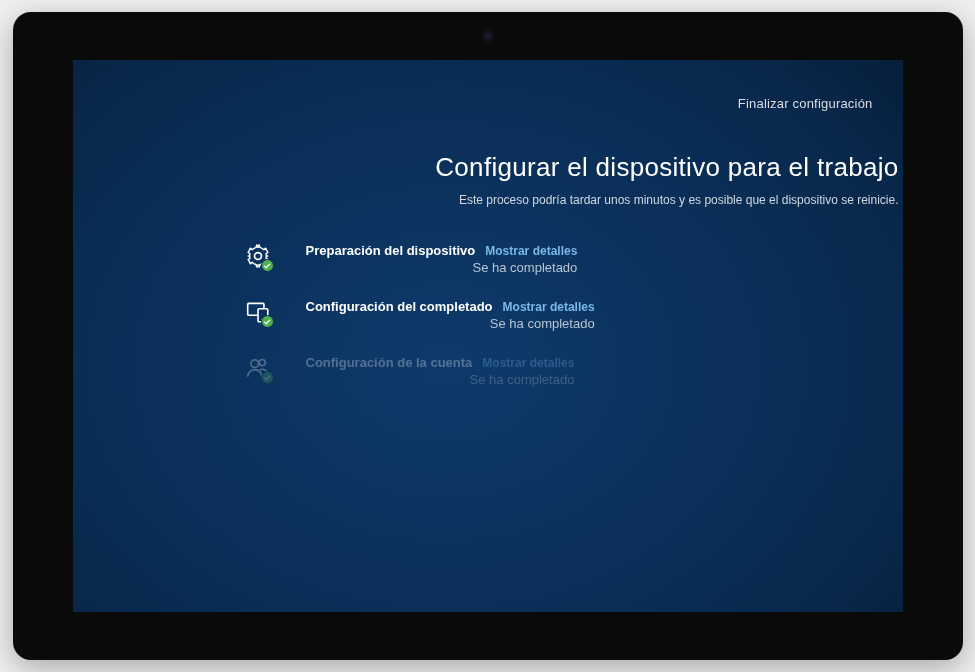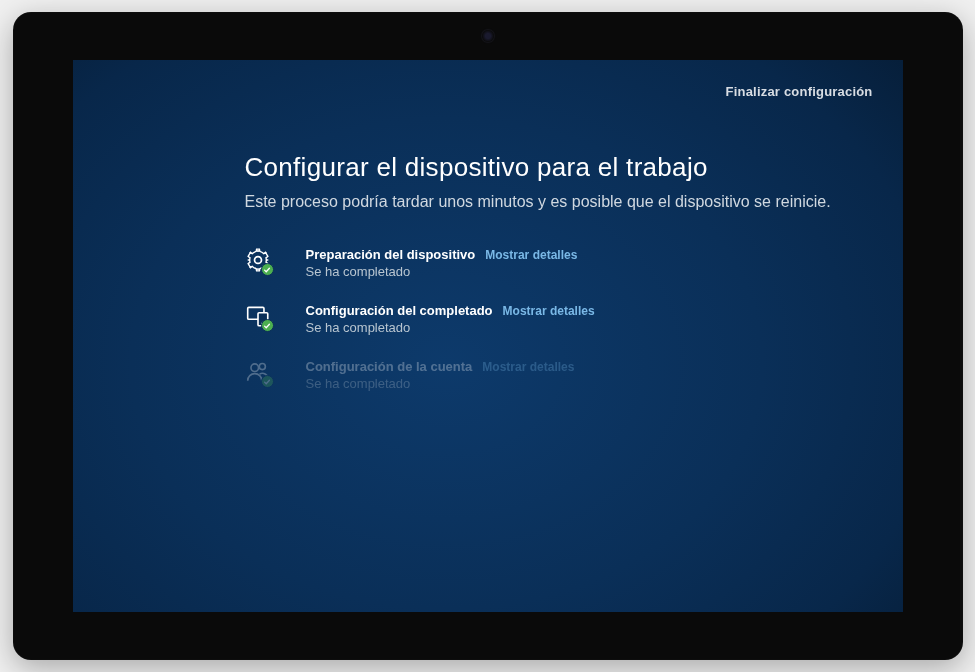--- a/index.html
+++ b/index.html
@@ -44,44 +44,45 @@
     .screen {
       width: 100%;
       height: 100%;
       background: radial-gradient(ellipse 900px 700px at 45% 55%, #0d3a6b 0%, #0a2f58 35%, #08274a 55%, #05192f 75%, #020c18 100%);
       position: relative;
       overflow: hidden;
     }
     
     .header-link {
       position: absolute;
-      top: 24px;
+      top: 36px;
       right: 30px;
       color: #d8dde3;
       font-size: 13px;
-      font-weight: 700;
+      font-weight: 400;
       cursor: pointer;
       letter-spacing: 0.2px;
     }
     
     .content {
       padding: 92px 4px 0 172px;
+      text-align: right;
     }
     
     .title {
       color: #ffffff;
       font-size: 26px;
       font-weight: 300;
       letter-spacing: 0.3px;
       margin-bottom: 10px;
     }
     
     .subtitle {
       color: #d0d8e0;
-      font-size: 16px;
+      font-size: 12px;
       font-weight: 400;
       margin-bottom: 36px;
     }
     
     .step-row {
       display: flex;
       align-items: flex-start;
       margin-bottom: 24px;
     }
     

